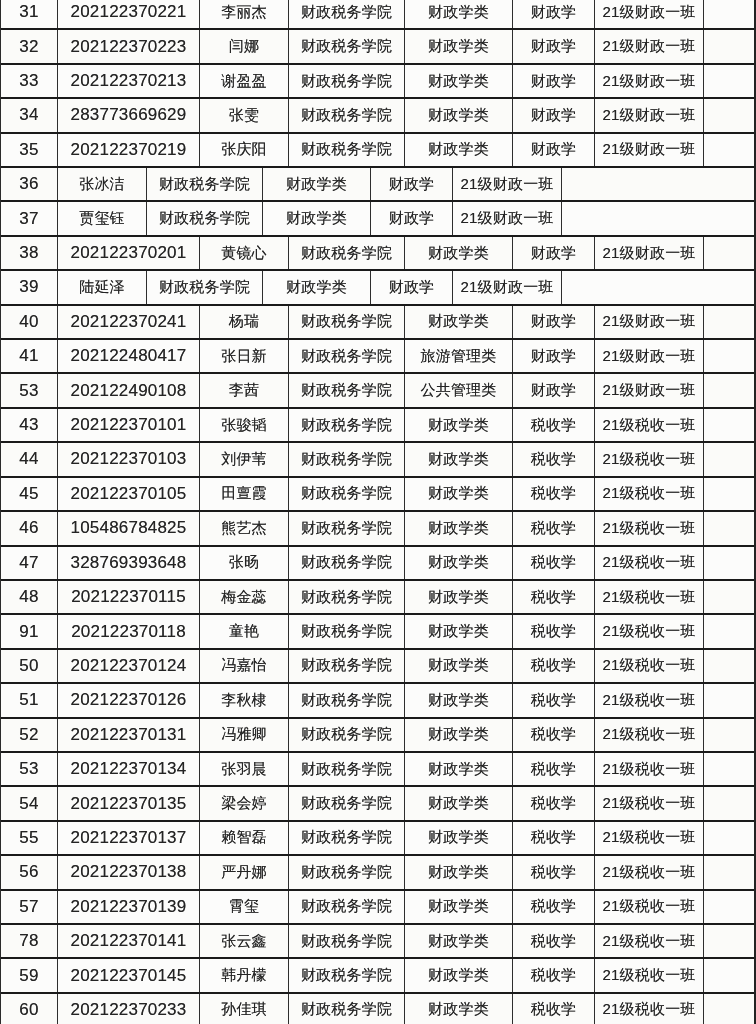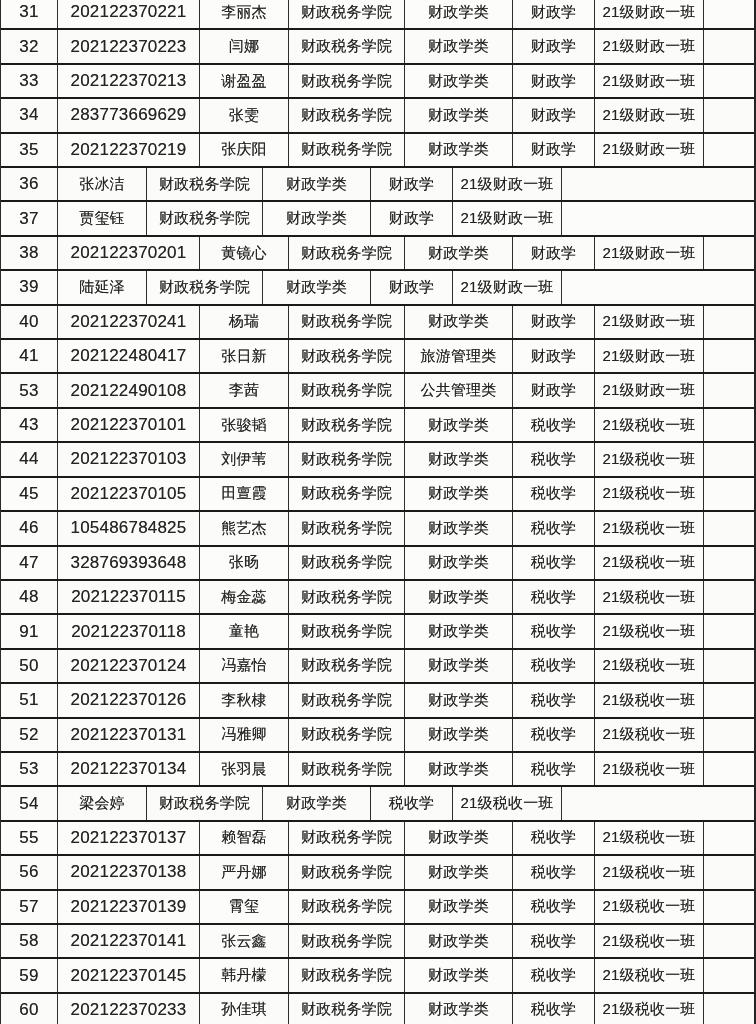--- a/index.html
+++ b/index.html
@@ -261,20 +261,21 @@
     <div class="cell col-index">53</div>
     <div class="cell col-id">202122370134</div>
     <div class="cell col-name">张羽晨</div>
     <div class="cell col-college">财政税务学院</div>
     <div class="cell col-category">财政学类</div>
     <div class="cell col-major">税收学</div>
     <div class="cell col-class">21级税收一班</div>
     <div class="cell col-note"></div>
   </div><div class="t-row">
     <div class="cell col-index">54</div>
+    <div class="cell col-id">202122370135</div>
     <div class="cell col-name">梁会婷</div>
     <div class="cell col-college">财政税务学院</div>
     <div class="cell col-category">财政学类</div>
     <div class="cell col-major">税收学</div>
     <div class="cell col-class">21级税收一班</div>
     <div class="cell col-note"></div>
   </div><div class="t-row">
     <div class="cell col-index">55</div>
     <div class="cell col-id">202122370137</div>
     <div class="cell col-name">赖智磊</div>
@@ -295,21 +296,21 @@
   </div><div class="t-row">
     <div class="cell col-index">57</div>
     <div class="cell col-id">202122370139</div>
     <div class="cell col-name">霄玺</div>
     <div class="cell col-college">财政税务学院</div>
     <div class="cell col-category">财政学类</div>
     <div class="cell col-major">税收学</div>
     <div class="cell col-class">21级税收一班</div>
     <div class="cell col-note"></div>
   </div><div class="t-row">
-    <div class="cell col-index">58</div>
+    <div class="cell col-index">78</div>
     <div class="cell col-id">202122370141</div>
     <div class="cell col-name">张云鑫</div>
     <div class="cell col-college">财政税务学院</div>
     <div class="cell col-category">财政学类</div>
     <div class="cell col-major">税收学</div>
     <div class="cell col-class">21级税收一班</div>
     <div class="cell col-note"></div>
   </div><div class="t-row">
     <div class="cell col-index">59</div>
     <div class="cell col-id">202122370145</div>

